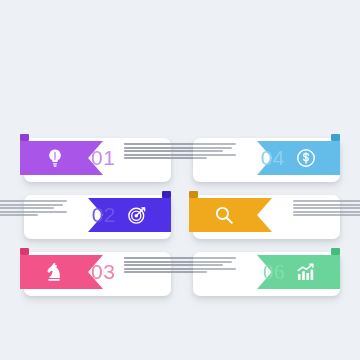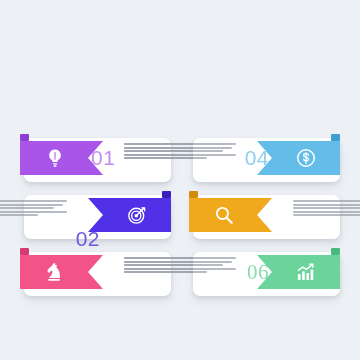--- a/index.html
+++ b/index.html
@@ -92,21 +92,21 @@
     position: absolute;
     top: 9px;
     height: 30px;
     line-height: 30px;
     font-size: 21px;
     font-weight: 400;
     letter-spacing: 0.5px;
     font-family: "Liberation Sans", sans-serif;
   }
   .card.left  .num { left: 71px; }
-  .card.right .num { right: 71px; }
+  .card.right .num { right: 55px; }
 
   
   .textblock {
     position: absolute;
     top: 9px;
     width: 112px;
     display: flex;
     flex-direction: column;
     justify-content: center;
     gap: 1.6px;
@@ -185,21 +185,21 @@
         <span class="ribbon-icon">
           <svg viewBox="0 0 24 24">
             <circle cx="11.2" cy="12.8" r="8.1" fill="none" stroke="#fff" stroke-width="1.5"></circle>
             <circle cx="11.2" cy="12.8" r="5" fill="none" stroke="#fff" stroke-width="1.5"></circle>
             <circle cx="11.2" cy="12.8" r="1.9" fill="#fff"></circle>
             <path d="M11.2 12.8 19.5 4.5" stroke="#fff" stroke-width="1.6" stroke-linecap="round"></path>
             <path d="M17.2 4.2h3.1v3.1" fill="none" stroke="#fff" stroke-width="1.5" stroke-linecap="round" stroke-linejoin="round"></path>
           </svg>
         </span>
       </div>
-      <div class="num" style="color: rgb(111, 87, 226); margin-top: 24px;">02</div>
+      <div class="num" style="color: rgb(111, 87, 226);">02</div>
       <div class="textblock">
         <div class="tline w100">Lorem ipsum dolor sit amet, consectetur adipiscing elit sed do.</div>
         <div class="tline w96">Eiusmod tempor incididunt ut labore et dolore magna aliqua.</div>
         <div class="tline w88">Ut enim ad minim veniam quis nostrud exercitation ullamco.</div>
         <div class="tline w100">Laboris nisi ut aliquip ex ea commodo consequat duis aute.</div>
         <div class="tline w74">Irure dolor in reprehenderit in voluptate velit esse.</div>
       </div>
     </div>
     <div class="card left">
       <div class="card-body"></div>
@@ -224,20 +224,21 @@
       <div class="card-body"></div>
       <div class="fold" style="background: rgb(216, 58, 112);"></div>
       <div class="ribbon" style="background: rgb(242, 84, 138);">
         <span class="ribbon-icon">
           <svg viewBox="0 0 24 24" fill="#fff">
             <path d="M10.1 2.8 8.7 5.2l-2.9 2.3c-1.3 1-1.9 2.3-1.9 3.7 0 .9.7 1.5 1.5 1.5.5 0 .9-.2 1.2-.6l1.4-1.7 1.5 1-1.2 3.2c-.5 1.3-1.3 2-2.4 2.6v1.4h11.4v-2.2c0-4.4-1.3-7.6-3.9-9.7l.9-1.7-2.4-1.3.6-1.6-2.4.7z"></path>
             <rect x="4.6" y="19.6" width="12.6" height="1.9" rx="0.8"></rect>
           </svg>
         </span>
       </div>
+      <div class="num" style="color: rgb(245, 127, 167);">03</div>
       <div class="textblock">
         <div class="tline w100">Lorem ipsum dolor sit amet, consectetur adipiscing elit sed do.</div>
         <div class="tline w96">Eiusmod tempor incididunt ut labore et dolore magna aliqua.</div>
         <div class="tline w88">Ut enim ad minim veniam quis nostrud exercitation ullamco.</div>
         <div class="tline w100">Laboris nisi ut aliquip ex ea commodo consequat duis aute.</div>
         <div class="tline w74">Irure dolor in reprehenderit in voluptate velit esse.</div>
       </div>
     </div>
     <div class="card right">
       <div class="card-body"></div>

